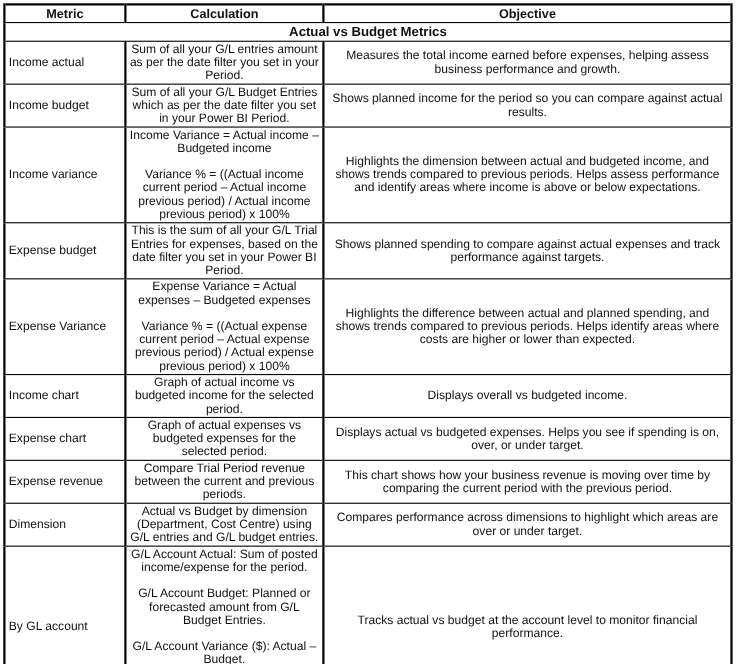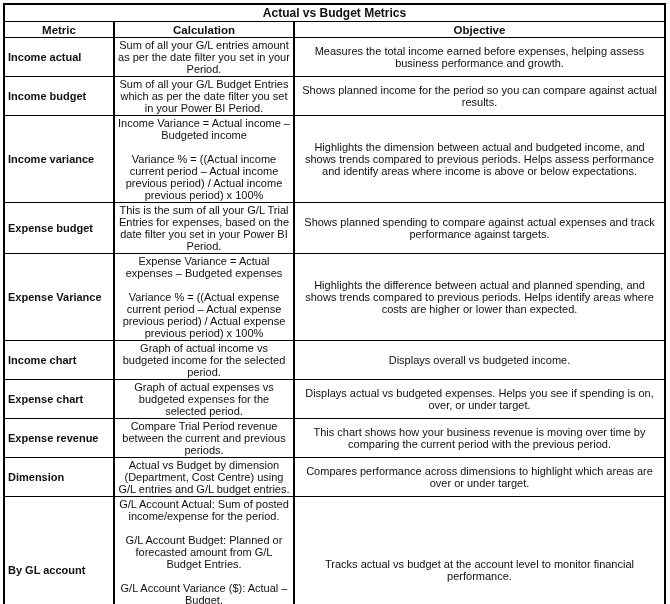--- a/index.html
+++ b/index.html
@@ -49,21 +49,21 @@
     padding: 0 3px;
   }
   th.col-header {
     font-size: 11.5px;
     font-weight: bold;
     text-align: center;
     height: 13px;
     padding: 0 3px;
   }
   td.metric {
-    font-weight: bold;
+    font-weight: normal;
     text-align: left;
   }
   td.calc,
   td.obj {
     text-align: center;
     white-space: pre-line;
   }
   tr.h35  { height: 35px; }
   tr.h37  { height: 37px; }
   tr.h83  { height: 83px; }
@@ -80,26 +80,26 @@
 
 <div class="page">
   <table class="metrics">
     <colgroup>
       <col class="c-metric">
       <col class="c-calc">
       <col class="c-obj">
     </colgroup>
     <tbody>
       <tr>
-        <th class="title-cell" colspan="3">Actual vs Budget Metrics</th>
-      </tr>
-      <tr>
         <th class="col-header">Metric</th>
         <th class="col-header">Calculation</th>
         <th class="col-header">Objective</th>
+      </tr>
+      <tr>
+        <th class="title-cell" colspan="3">Actual vs Budget Metrics</th>
       </tr>
       <tr class="h35">
         <td class="metric">Income actual</td>
         <td class="calc">Sum of all your G/L entries amount as per the date filter you set in your Period.</td>
         <td class="obj">Measures the total income earned before expenses, helping assess business performance and growth.</td>
       </tr>
       <tr class="h37">
         <td class="metric">Income budget</td>
         <td class="calc">Sum of all your G/L Budget Entries which as per the date filter you set in your Power BI Period.</td>
         <td class="obj">Shows planned income for the period so you can compare against actual results.</td>

